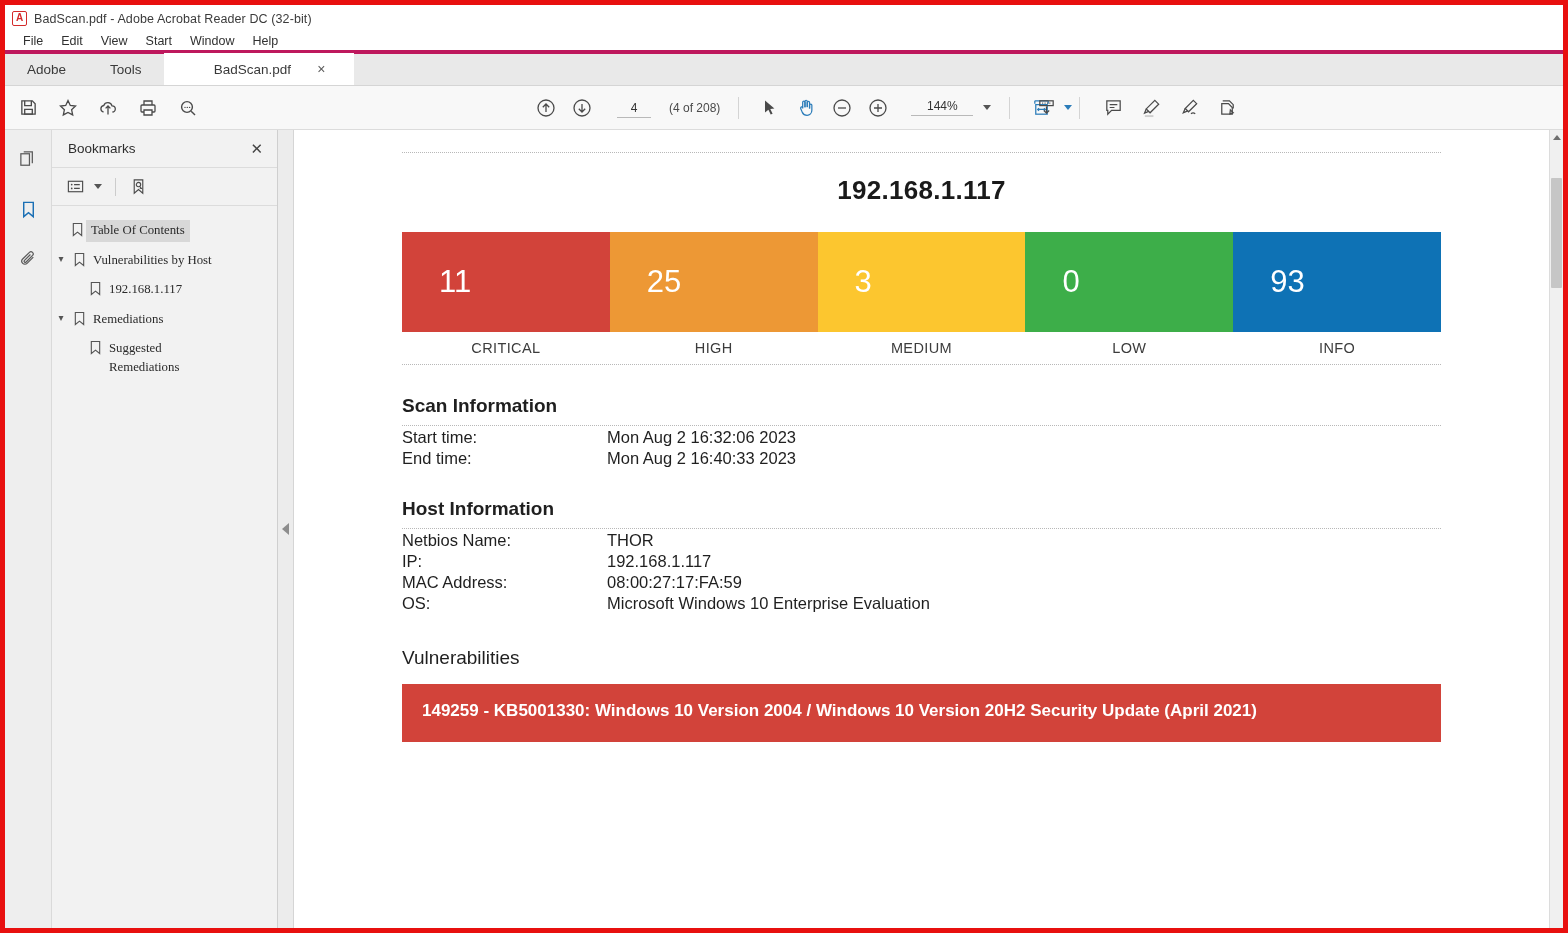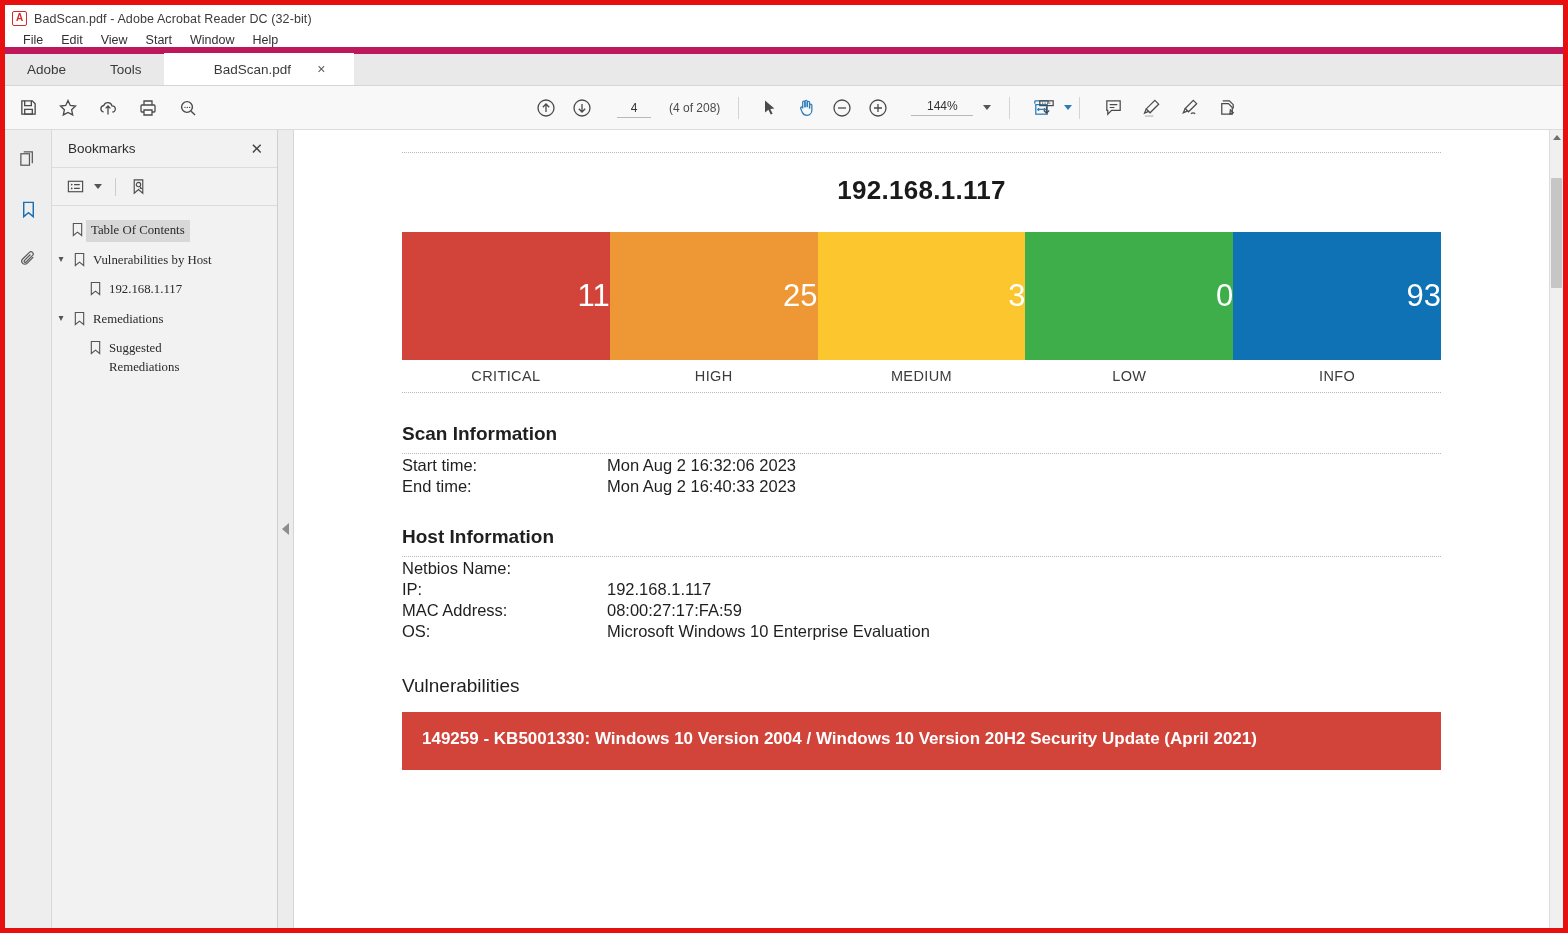--- a/index.html
+++ b/index.html
@@ -34,21 +34,21 @@
     margin-right: 7px;
   }
   .title-text { font-size: 12.5px; color: #3b3b3b; letter-spacing: .1px; }
 
   
   .menubar {
     height: 22px; flex: 0 0 22px;
     display: flex; align-items: center;
     background: #ffffff;
     padding-left: 9px;
-    border-bottom: 7px solid #be185d;
+    border-bottom: 4px solid #be185d;
   }
   .menu-item {
     font-size: 12.5px; color: #303030;
     padding: 1px 9px; cursor: default;
   }
 
   
   .tabstrip {
     height: 32px; flex: 0 0 32px;
     display: flex; align-items: flex-end;
@@ -201,23 +201,23 @@
   .dotted { border-top: 1px dotted #b8b8b8; }
 
   .host-title {
     text-align: center; font-size: 26px; font-weight: bold;
     color: #1a1a1a; margin-top: 22px; letter-spacing: .3px;
   }
 
   .sevbar { display: flex; margin-top: 26px; }
   .sevcell {
     flex: 1 1 0;
-    height: 128px;
-    display: flex; align-items: center; justify-content: flex-end;
-    color: #ffffff; font-size: 31px;
+    height: 100px;
+    display: flex; align-items: center; justify-content: flex-start;
+    color: #ffffff; font-size: 31px; padding-left: 37px;
   }
   .sevlabels { display: flex; margin-top: 8px; }
   .sevlabel {
     flex: 1 1 0; text-align: center;
     font-size: 14.5px; color: #3c3c3c; letter-spacing: .4px;
   }
 
   .sec-title {
     font-size: 19px; font-weight: bold; color: #1f1f1f;
     margin-top: 30px; margin-bottom: 8px;
@@ -556,20 +556,21 @@
         </div>
         <div class="kv">
           <div class="k">End time:</div>
           <div class="v">Mon Aug 2 16:40:33 2023</div>
         </div>
 
         <div class="sec-title">Host Information</div>
         <div class="dotted"></div>
         <div class="kv">
           <div class="k">Netbios Name:</div>
+          <div class="v">THOR</div>
         </div>
         <div class="kv">
           <div class="k">IP:</div>
           <div class="v">192.168.1.117</div>
         </div>
         <div class="kv">
           <div class="k">MAC Address:</div>
           <div class="v">08:00:27:17:FA:59</div>
         </div>
         <div class="kv">

